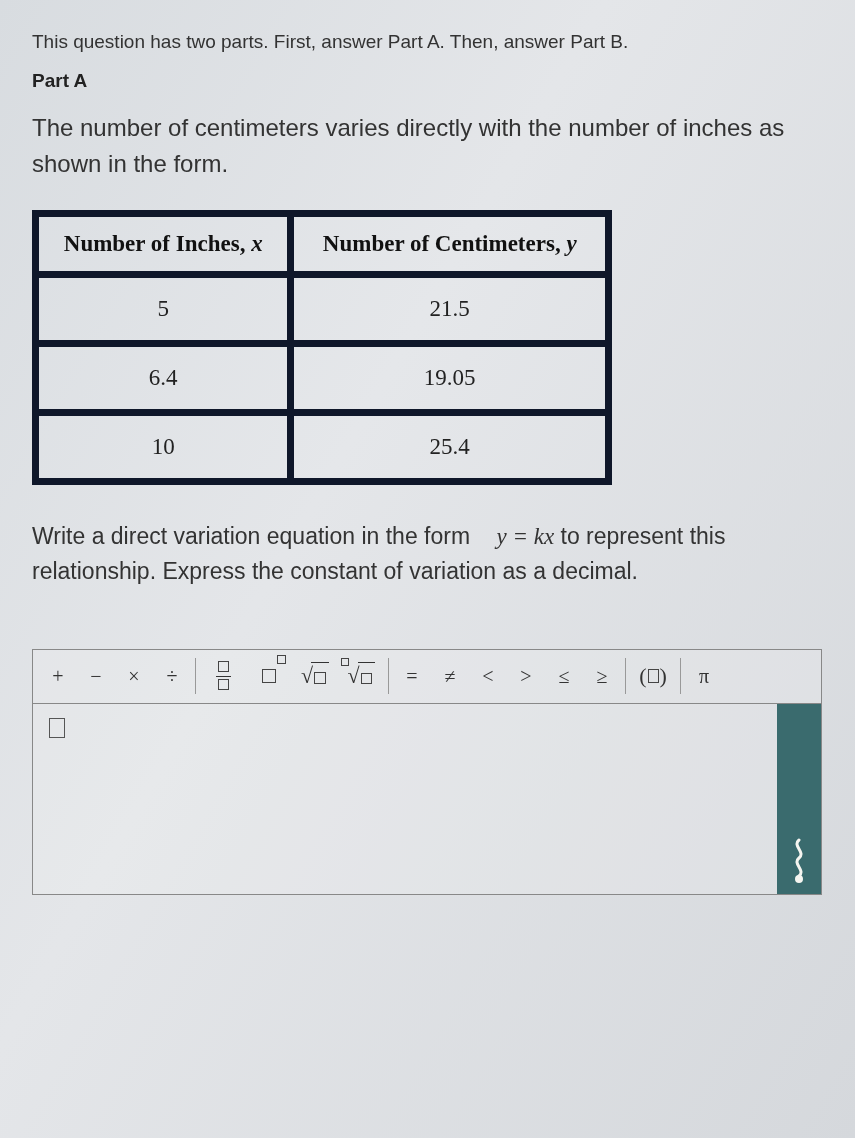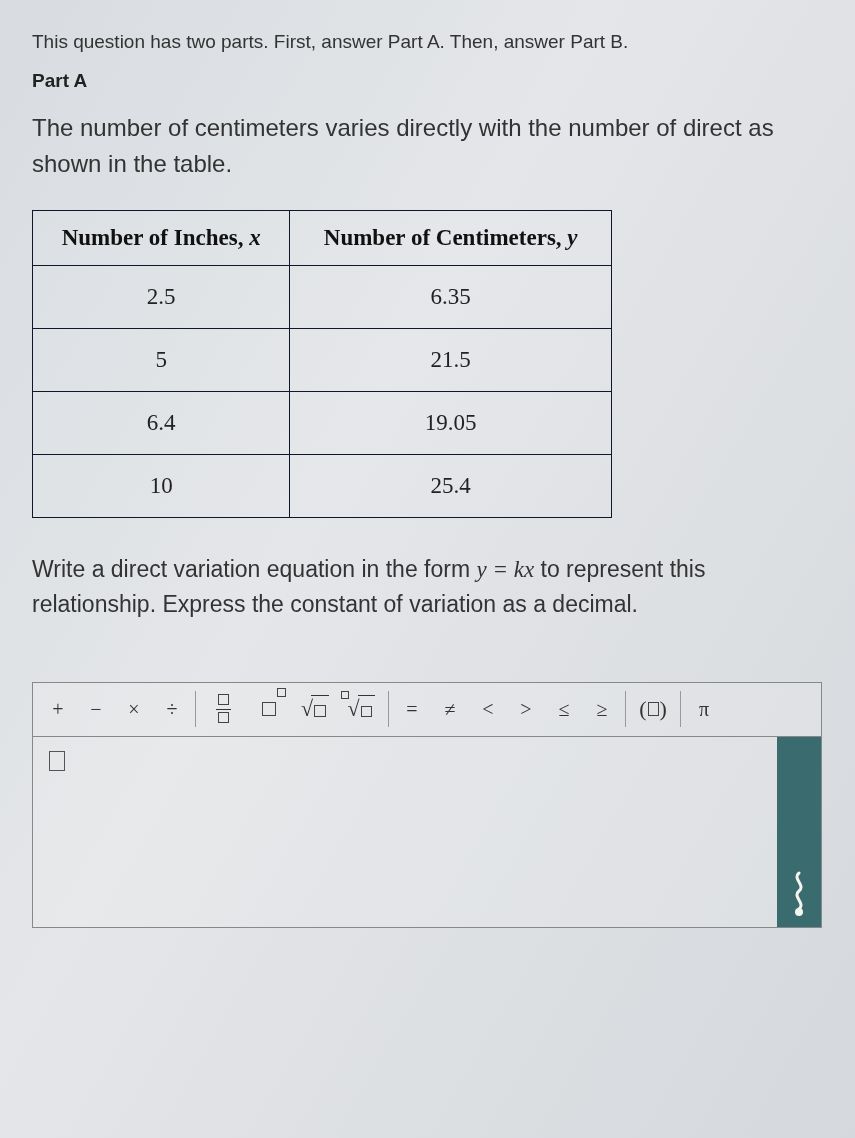--- a/index.html
+++ b/index.html
@@ -31,21 +31,21 @@
     color: #333;
     margin-bottom: 28px;
   }
   table.data {
     border-collapse: collapse;
     width: 580px;
     margin-bottom: 34px;
     background: rgba(255,255,255,0.05);
   }
   table.data th, table.data td {
-    border: 1px solid #0f172a;
+    border: 7px solid #0f172a;
     text-align: center;
     font-family: "Times New Roman", serif;
   }
   table.data th {
     padding: 14px 10px;
     font-size: 23px;
     font-weight: bold;
     color: #111;
   }
   table.data th .var {
@@ -56,21 +56,21 @@
     padding: 18px 10px;
     font-size: 23px;
     color: #222;
   }
   .instruction {
     font-size: 23px;
     line-height: 1.5;
     color: #333;
     margin-bottom: 60px;
   }
-  .instruction .eq { font-style: italic; font-family: "Times New Roman", serif; }
+  .instruction .eq { font-style: italic; font-family: "Times New Roman", serif; margin-left: 20px; }
   .editor {
     border: 1px solid #888;
     width: 790px;
     background: rgba(245,245,245,0.2);
   }
   .toolbar {
     display: flex;
     align-items: center;
     border-bottom: 1px solid #888;
     height: 54px;
@@ -143,39 +143,35 @@
     justify-content: flex-end;
     padding-bottom: 10px;
   }
   .sidebar svg { width: 26px; height: 46px; }
 </style>
 </head>
 <body>
 
 <div class="intro">This question has two parts. First, answer Part A. Then, answer Part B.</div>
 <div class="part-label">Part A</div>
-<div class="prompt">The number of centimeters varies directly with the number of direct as shown in the table.</div>
+<div class="prompt">The number of centimeters varies directly with the number of inches as shown in the form.</div>
 
 <table class="data">
   <thead>
     <tr>
       <th>
         <span>Number of Inches, </span><span class="var">x</span>
       </th>
       <th>
         <span>Number of Centimeters, </span><span class="var">y</span>
       </th>
     </tr>
   </thead>
   <tbody>
     <tr>
-      <td>2.5</td>
-      <td>6.35</td>
-    </tr>
-    <tr>
       <td>5</td>
       <td>21.5</td>
     </tr>
     <tr>
       <td>6.4</td>
       <td>19.05</td>
     </tr>
     <tr>
       <td>10</td>
       <td>25.4</td>

